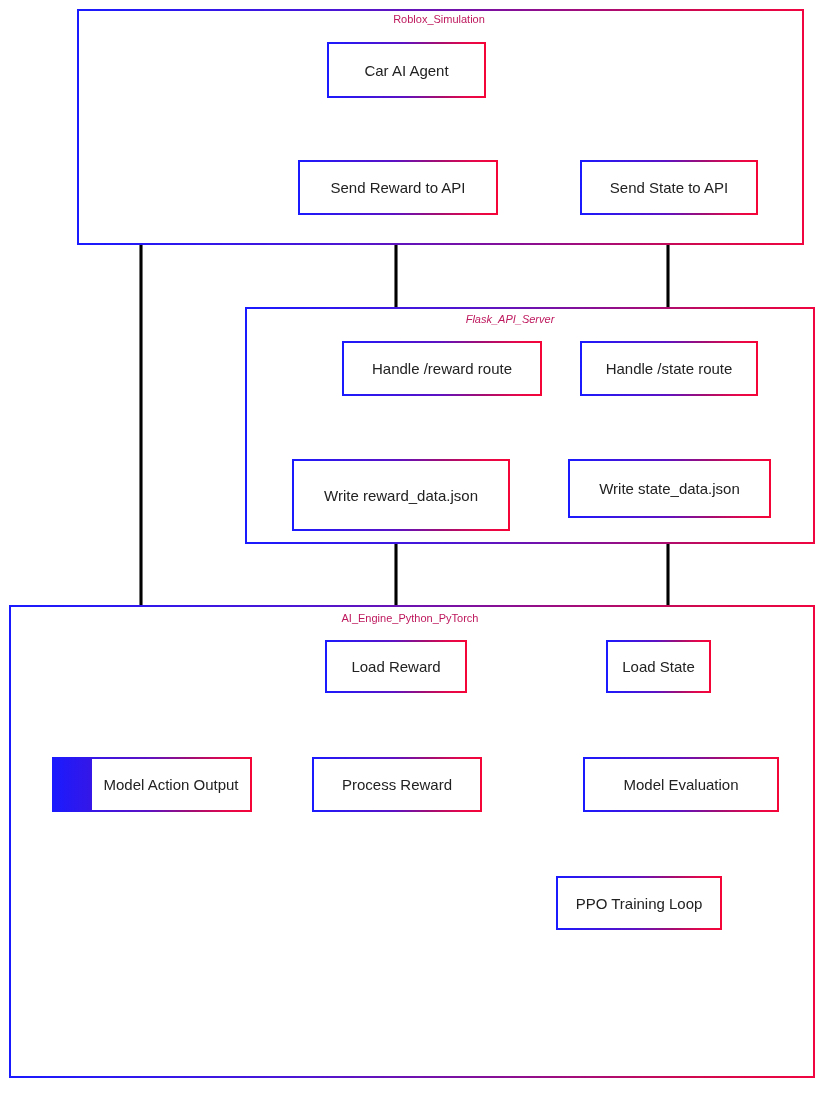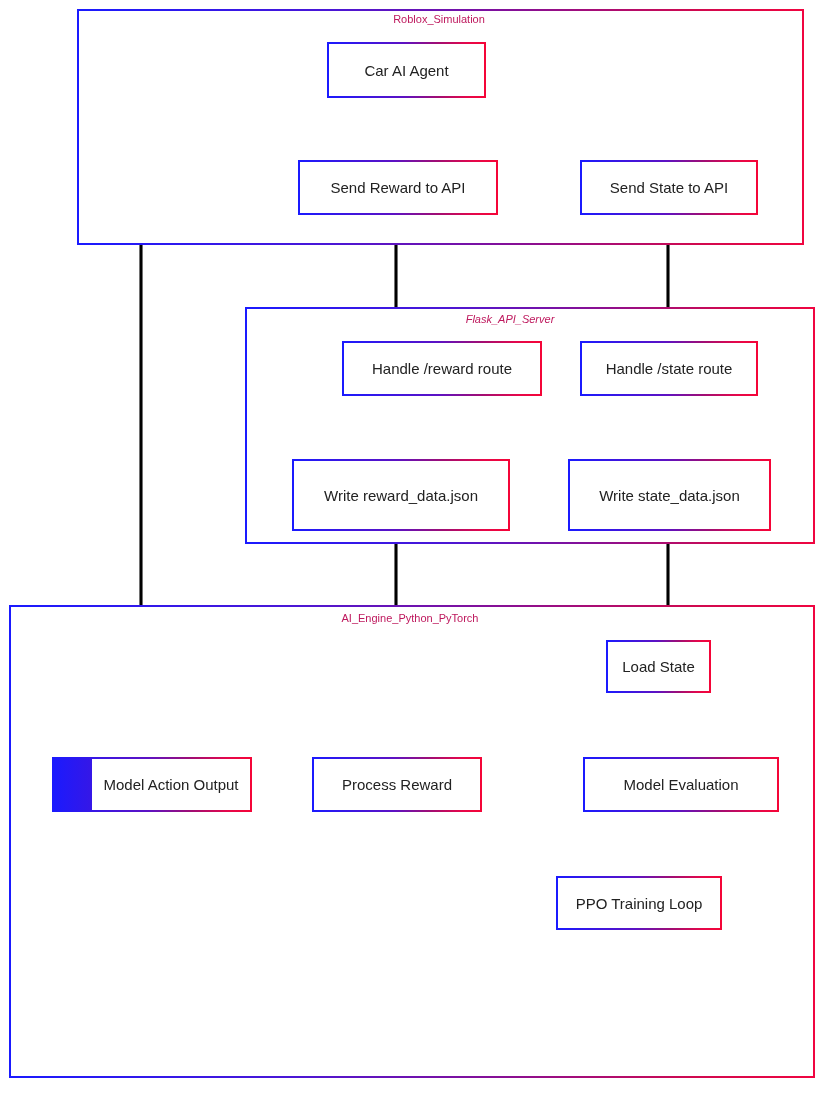--- a/index.html
+++ b/index.html
@@ -142,23 +142,28 @@
   <div class="node gradborder" id="nd-handle_state_route" style="left: 580px; top: 341px; width: 178px; height: 55px;">
       <div class="inner">
         <span class="nlabel">Handle /state route</span>
       </div>
     </div>
   <div class="node gradborder" id="nd-write_reward_json" style="left: 292px; top: 459px; width: 218px; height: 72px;">
       <div class="inner">
         <span class="nlabel">Write reward_data.json</span>
       </div>
     </div>
-  <div class="node gradborder" id="nd-write_state_json" style="left: 568px; top: 459px; width: 203px; height: 72px;">
+  <div class="node gradborder" id="nd-write_state_json" style="left: 568px; top: 459px; width: 203px; height: 59px;">
       <div class="inner">
         <span class="nlabel">Write state_data.json</span>
+      </div>
+    </div>
+  <div class="node gradborder" id="nd-load_reward" style="left: 325px; top: 640px; width: 142px; height: 53px;">
+      <div class="inner">
+        <span class="nlabel">Load Reward</span>
       </div>
     </div>
   <div class="node gradborder" id="nd-load_state" style="left: 606px; top: 640px; width: 105px; height: 53px;">
       <div class="inner">
         <span class="nlabel">Load State</span>
       </div>
     </div>
   <div class="node gradborder" id="nd-model_action_output" style="left: 52px; top: 757px; width: 200px; height: 55px; padding-left: 40px;">
       <div class="inner">
         <span class="nlabel">Model Action Output</span>

